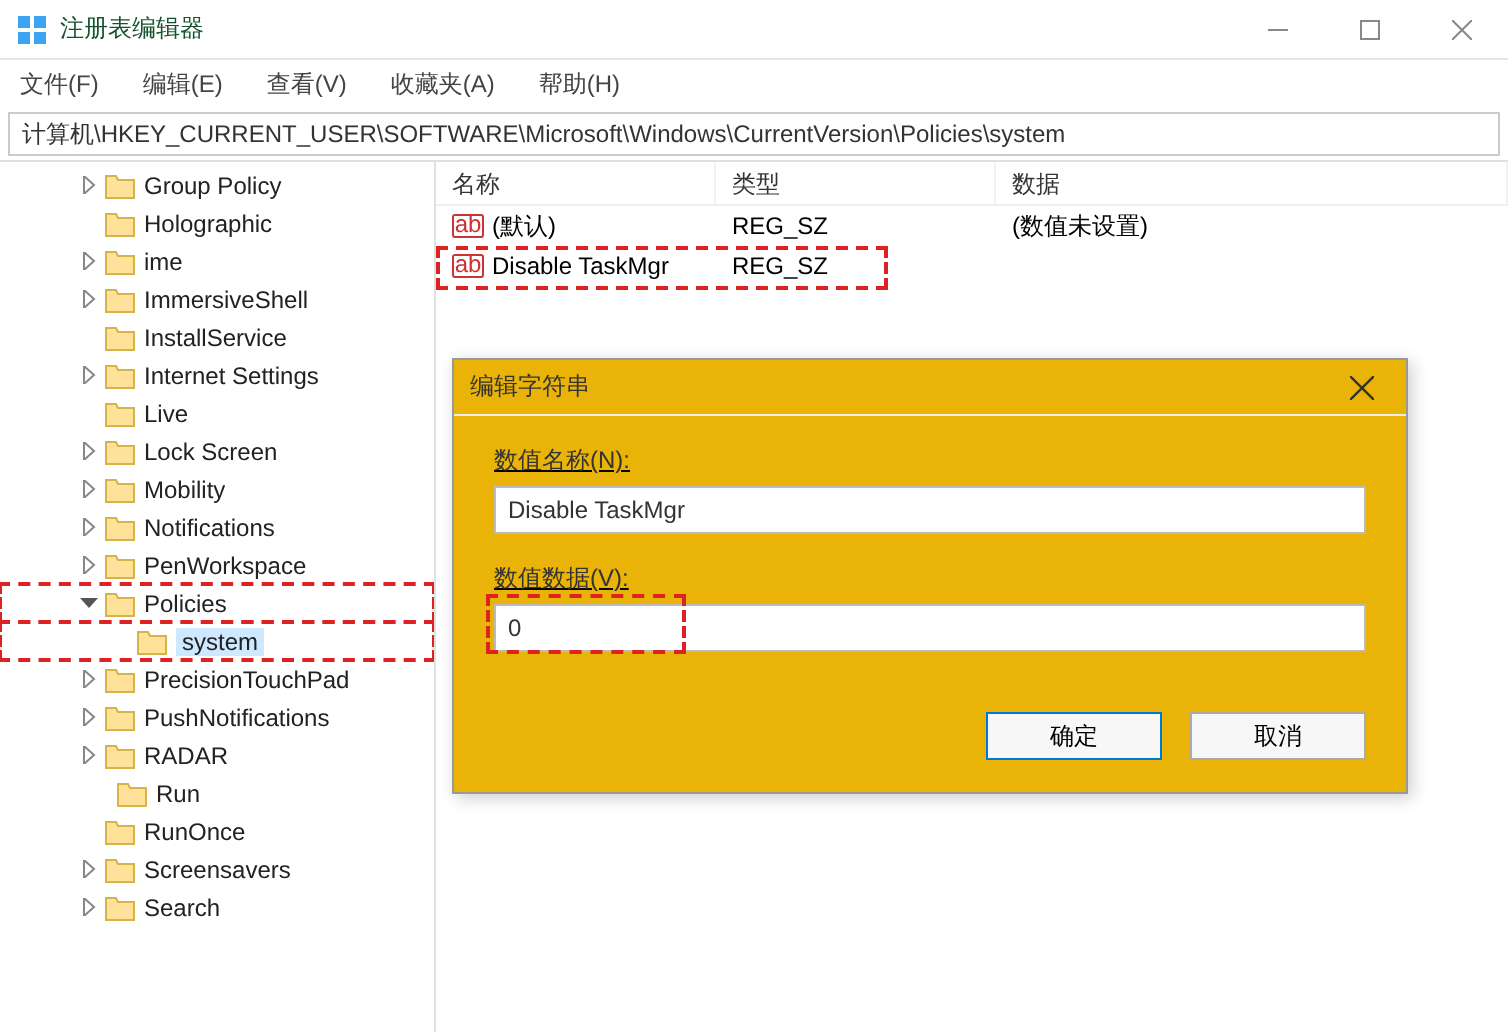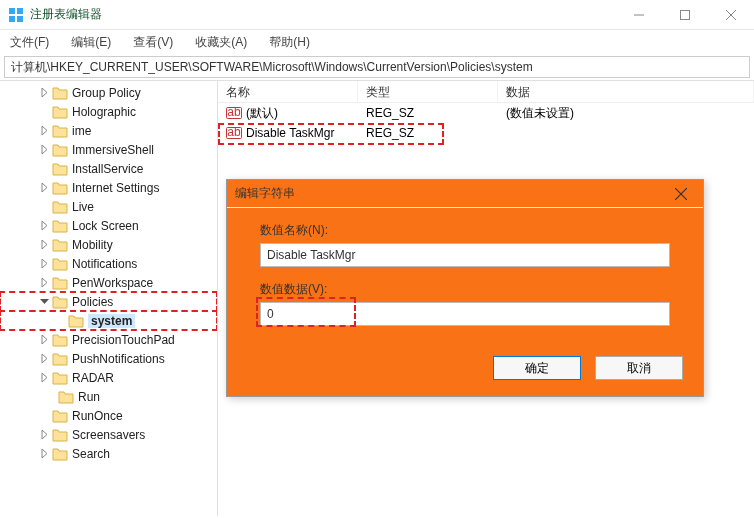--- a/index.html
+++ b/index.html
@@ -17,41 +17,41 @@
 
 .addressbar { margin: 2px 4px; height: 22px; border: 1px solid #ccc; padding: 2px 6px; color: #333; white-space: nowrap; overflow: hidden; }
 
 .main { display: flex; height: calc(518px - 30px - 24px - 26px - 2px); border-top: 1px solid #e0e0e0; }
 .tree-pane { width: 218px; border-right: 1px solid #e0e0e0; overflow: auto; padding-top: 2px; }
 .tree-line { height: 19px; display: flex; align-items: center; white-space: nowrap; }
 .tree-expander { width: 12px; display: inline-flex; justify-content: center; color: #666; }
 .tree-expander svg { width: 9px; height: 9px; }
 .folder-icon { width: 16px; height: 14px; margin: 0 4px 0 2px; display: inline-flex; }
 .tree-label { color: #222; }
-.tree-label.sel { background: #cde8ff; padding: 0 3px; font-weight: bold; }
+.tree-label.sel { background: #cde8ff; padding: 0 3px; }
 .hl-red { outline: 2px dashed #d22; outline-offset: -1px; }
 
 .list-pane { flex: 1; position: relative; }
 .list-header { display: flex; height: 22px; border-bottom: 1px solid #eee; }
 .list-col { padding: 3px 8px; color: #333; border-right: 1px solid #f2f2f2; }
 .list-col.name { width: 140px; }
 .list-col.type { width: 140px; }
 .list-col.data { flex: 1; }
 .list-row { display: flex; height: 20px; align-items: center; }
 .list-cell { padding: 0 8px; white-space: nowrap; }
 .list-cell.name { width: 140px; display: flex; align-items: center; gap: 4px; }
 .list-cell.type { width: 140px; }
 .list-cell.data { flex: 1; }
 .str-icon { width: 16px; height: 16px; display: inline-flex; align-items: center; justify-content: center; }
 
-.dialog { position: absolute; left: 8px; top: 98px; width: 478px; background: #f97316; border: 1px solid #999; box-shadow: 2px 2px 8px rgba(0,0,0,.2); }
+.dialog { position: absolute; left: 8px; top: 98px; width: 478px; background: #eab308; border: 1px solid #999; box-shadow: 2px 2px 8px rgba(0,0,0,.2); }
 .dlg-title { height: 28px; display: flex; align-items: center; padding: 0 8px; border-bottom: 1px solid #eee; }
 .dlg-title-text { flex: 1; color: #333; font-size: 12px; }
 .dlg-close { width: 28px; height: 28px; display: flex; align-items: center; justify-content: center; }
-.dlg-body { padding: 14px 33px 16px; }
+.dlg-body { padding: 14px 20px 16px; text-decoration: underline; }
 .field-label { color: #333; margin-bottom: 4px; }
 .field-input { width: 100%; height: 24px; border: 1px solid #bbb; padding: 0 6px; color: #333; background: #fff; }
 .field-block { margin-bottom: 14px; }
 .dlg-buttons { display: flex; justify-content: flex-end; gap: 14px; padding: 0 20px 16px; }
 .dlg-btn { width: 88px; height: 24px; border: 1px solid #aaa; background: #f7f7f7; text-align: center; line-height: 22px; }
 .dlg-btn.primary { border-color: #0078d7; }
 
 .hl-red-overlay { position: absolute; border: 2px dashed #d22; pointer-events: none; }
 </style>
 </head>

